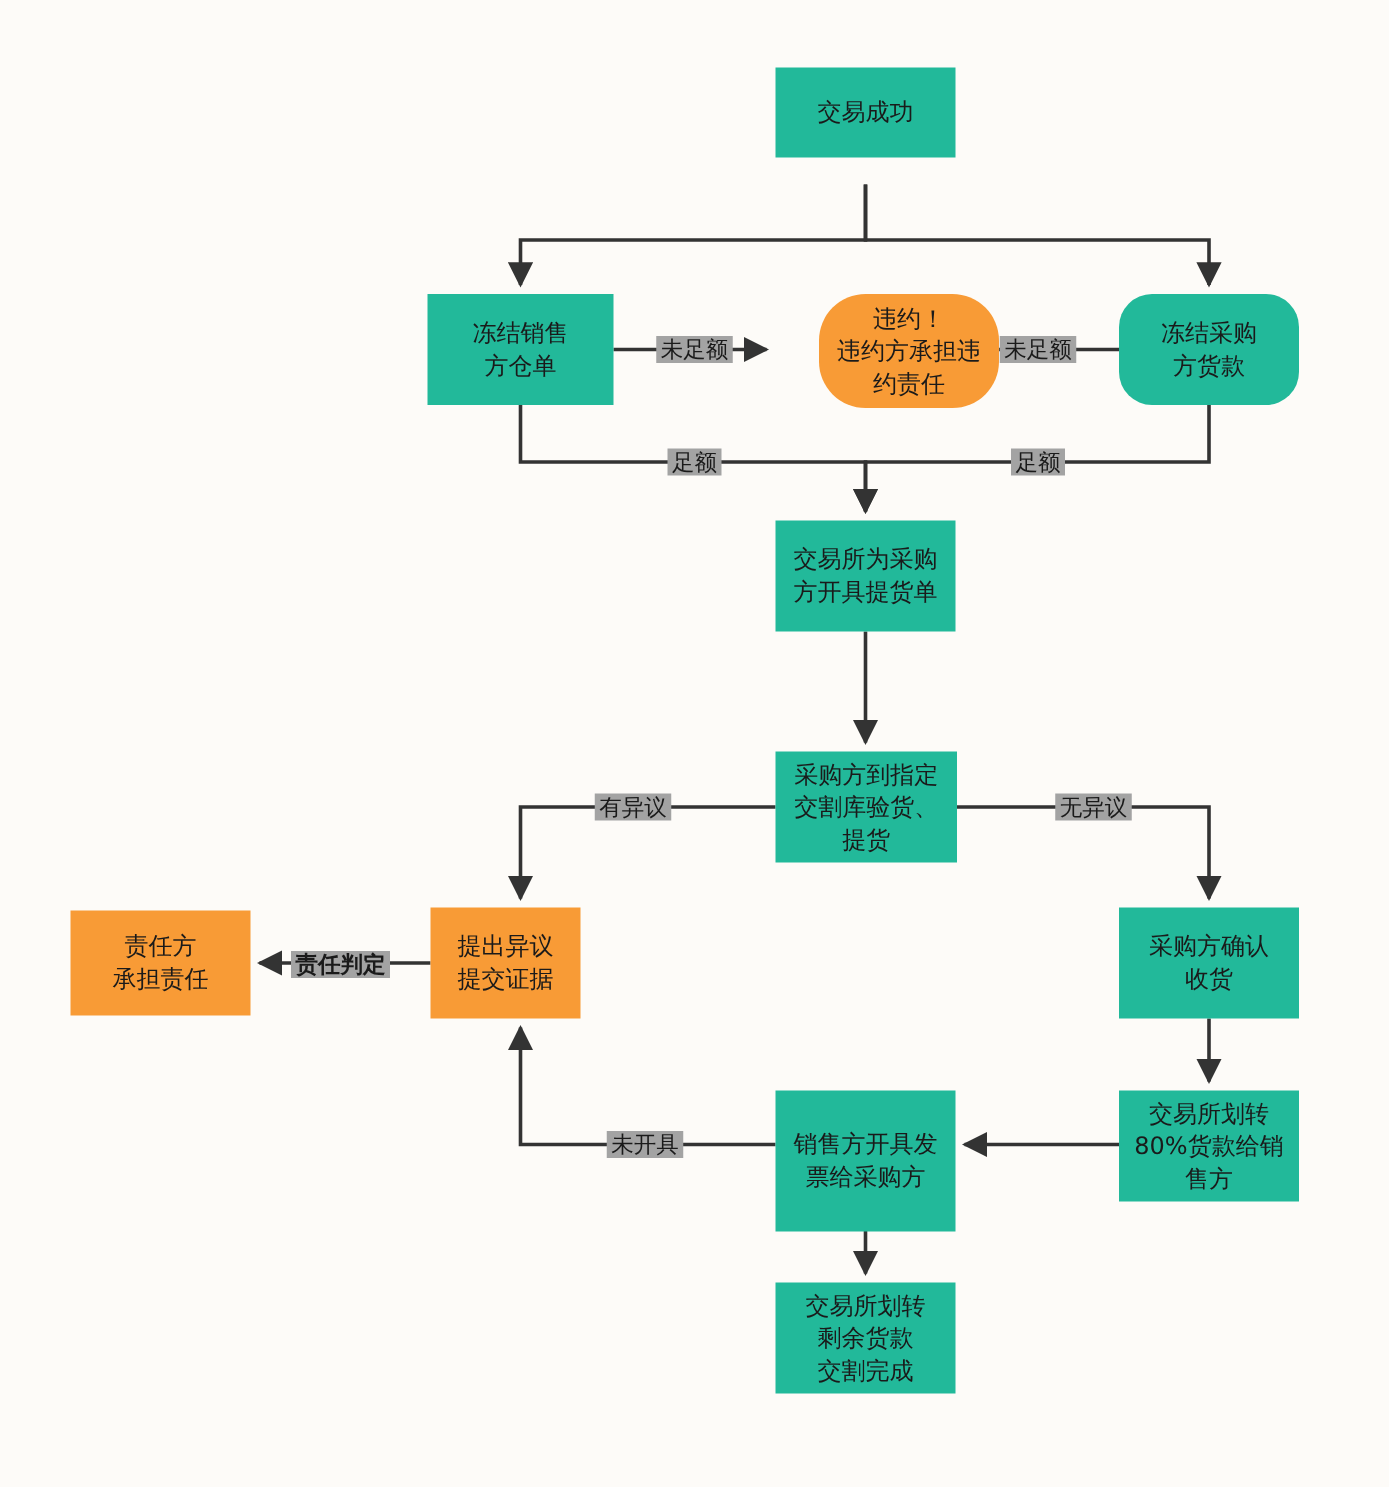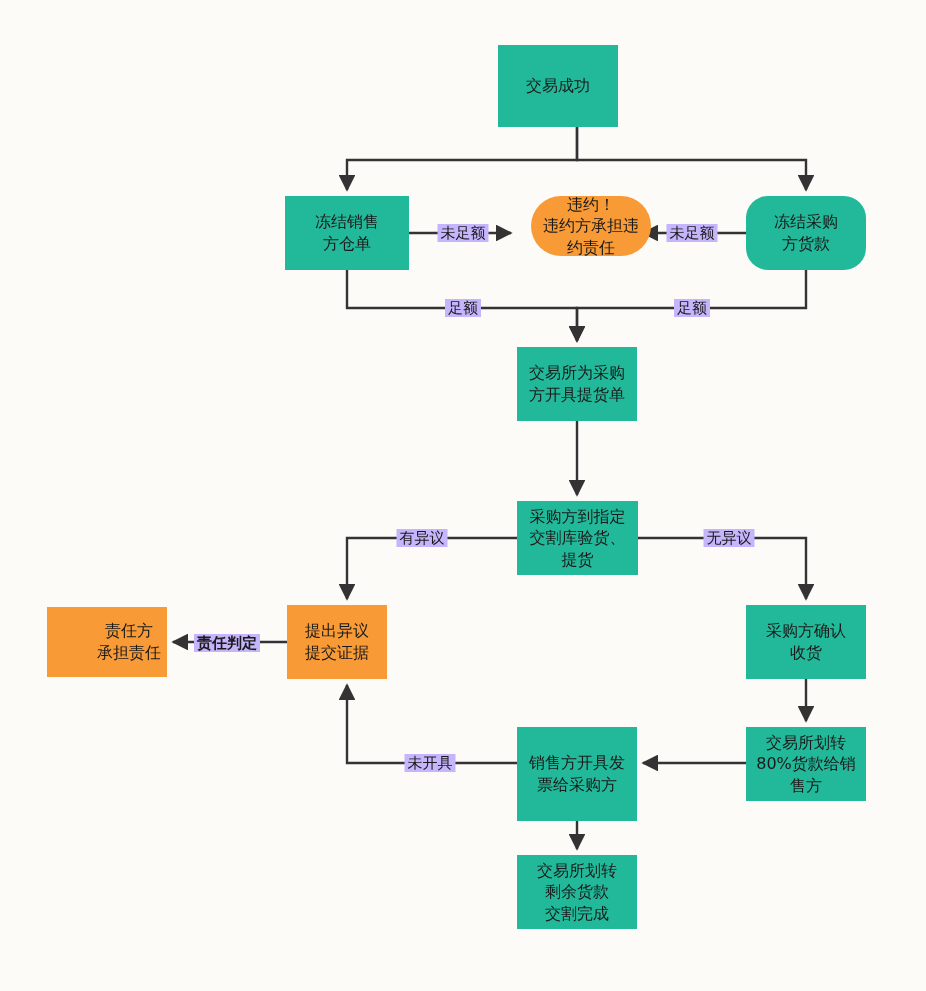--- a/index.html
+++ b/index.html
@@ -38,21 +38,21 @@
     padding: 4px 6px;
     z-index: 2;
   }
   .node-teal { background: #22b99a; }
   .node-orange { background: #f89b36; }
   .node .label { display: block; white-space: pre-line; }
   .edge-label {
     position: absolute;
     font-size: 15px;
     color: #1a1a1a;
-    background: #c4b5fd;
+    background: #a3a3a3;
     padding: 0 3px;
     white-space: nowrap;
     transform: translate(-50%, -50%);
     z-index: 3;
     line-height: 1.2;
   }
 </style>
 </head>
 <body>
 
@@ -85,30 +85,30 @@
       <path d="M 806 679 L 806 721"></path>
 
       <path d="M 746 763 L 643 763"></path>
 
       <path d="M 517 763 L 347 763 L 347 685"></path>
 
       <path d="M 577 801 L 577 849"></path>
     </g>
   </svg>
 
-  <div class="node node-teal" style="left:498px; top:45px; width:120px; height:82px;">
+  <div class="node node-teal" style="left:517px; top:45px; width:120px; height:60px;">
     <span class="label">交易成功</span>
   </div>
 
   <div class="node node-teal" style="left:285px; top:196px; width:124px; height:74px;">
     <span class="label">冻结销售
 方仓单</span>
   </div>
 
-  <div class="node node-orange" style="left:531px; top:196px; width:120px; height:60px;border-radius:31px;">
+  <div class="node node-orange" style="left:546px; top:196px; width:120px; height:76px;border-radius:31px;">
     <span class="label">违约！
 违约方承担违
 约责任</span>
   </div>
 
   <div class="node node-teal" style="left:746px; top:196px; width:120px; height:74px;border-radius:22px;">
     <span class="label">冻结采购
 方货款</span>
   </div>
 
@@ -121,21 +121,21 @@
     <span class="label">采购方到指定
 交割库验货、
 提货</span>
   </div>
 
   <div class="node node-orange" style="left:287px; top:605px; width:100px; height:74px;">
     <span class="label">提出异议
 提交证据</span>
   </div>
 
-  <div class="node node-orange" style="left:47px; top:607px; width:120px; height:70px;justify-content:flex-end;">
+  <div class="node node-orange" style="left:47px; top:607px; width:120px; height:70px;">
     <span class="label">责任方
 承担责任</span>
   </div>
 
   <div class="node node-teal" style="left:746px; top:605px; width:120px; height:74px;">
     <span class="label">采购方确认
 收货</span>
   </div>
 
   <div class="node node-teal" style="left:746px; top:727px; width:120px; height:74px;">

